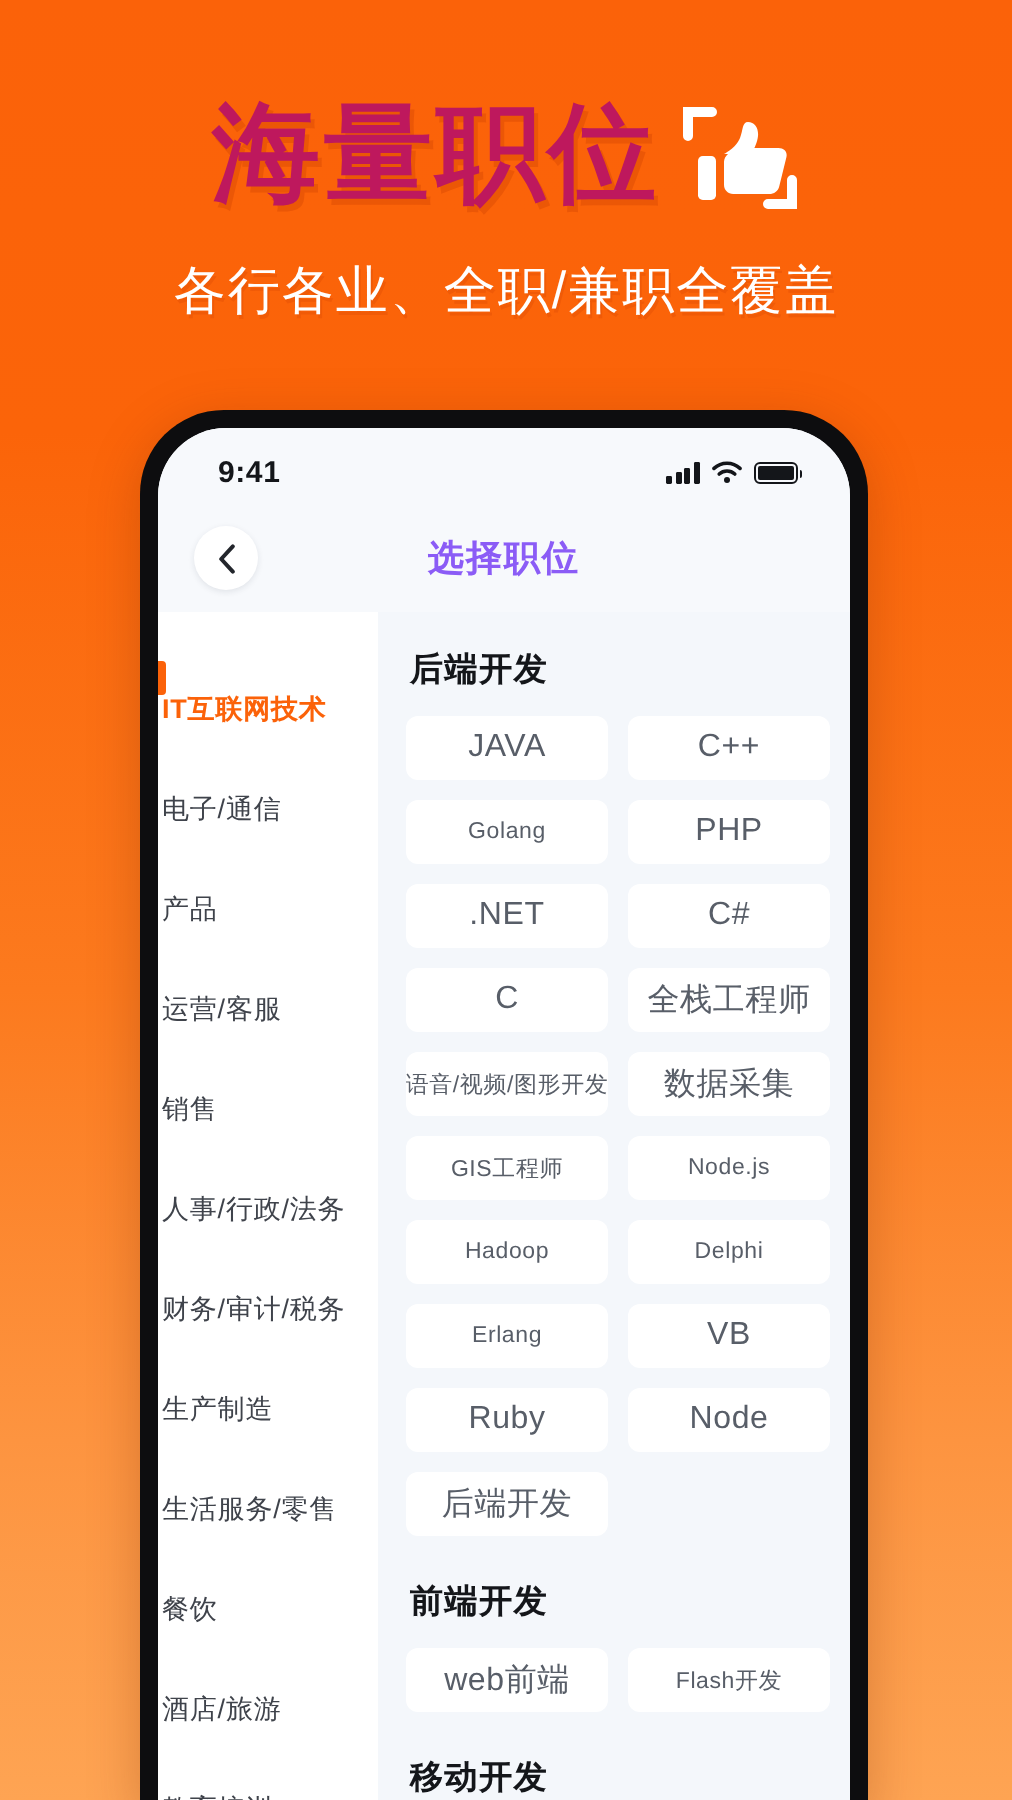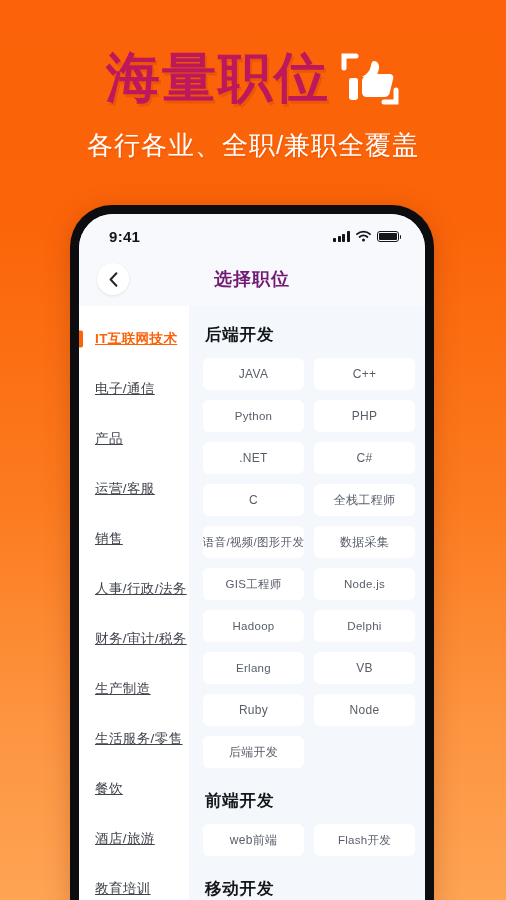--- a/index.html
+++ b/index.html
@@ -67,53 +67,53 @@
   .navbar {
     height:54px; background:#F7F9FC; position:relative;
     display:flex; align-items:center; justify-content:center;
   }
   .back-btn {
     position:absolute; left:18px; top:50%; transform:translateY(-50%);
     width:32px; height:32px; border-radius:50%; background:#ffffff;
     display:flex; align-items:center; justify-content:center;
     box-shadow:0 1px 3px rgba(30,40,60,.10); cursor:pointer;
   }
-  .nav-title { font-size:18px; font-weight:bold; color:#701a75; letter-spacing:1px; }
+  .nav-title { font-size:18px; font-weight:bold; color:#8b5cf6; letter-spacing:1px; }
 
   
   .content { display:flex; height:calc(100% - 92px); background:#F4F7FB; }
 
   
   .sidebar {
     width:110px; background:#ffffff; flex:0 0 110px;
     padding-top:8px; overflow:hidden;
   }
   .side-item {
-    position:relative; height:50px; display:flex; align-items:center;
-    padding-left:16px; font-size:13.5px; color:#3f434b; letter-spacing:.4px;
-    cursor:pointer; white-space:nowrap;text-decoration:underline;
+    position:relative; height:50px; display:flex; align-items:flex-end;
+    padding-left:2px; font-size:13.5px; color:#3f434b; letter-spacing:.4px;
+    cursor:pointer; white-space:nowrap;
   }
   .side-item.active { color:#FB6209; font-weight:bold; }
   .side-item.active::before {
     content:""; position:absolute; left:0; top:50%; transform:translateY(-50%);
     width:4px; height:17px; background:#FB6209; border-radius:0 2px 2px 0;
   }
 
   
   .panel { flex:1; padding:14px 10px 0 14px; overflow:hidden; }
   .sec-title {
     font-size:16.5px; font-weight:bold; color:#14161a;
     letter-spacing:.8px; margin:4px 0 12px 2px;
   }
   .sec-title.gap { margin-top:22px; }
   .tag-grid { display:grid; grid-template-columns:1fr 1fr; gap:10px 10px; }
   .tag {
     height:32px; background:#ffffff; border-radius:6px;
     display:flex; align-items:center; justify-content:center;
-    font-size:12px; color:#585e68; letter-spacing:.3px;
+    font-size:16px; color:#585e68; letter-spacing:.3px;
     cursor:pointer; overflow:hidden; white-space:nowrap;
   }
   .tag.cjk { font-size:11.5px; }
 </style>
 </head>
 <body>
 
 <div class="promo">
   <div class="promo-title-row">
     <div class="promo-title">海量职位</div>
@@ -200,21 +200,21 @@
           </div>
           <div class="side-item">
             <span>教育培训</span>
           </div>
         </div>
       <div class="panel" id="panel">
           <div class="sec-title">后端开发</div>
           <div class="tag-grid">
             <div class="tag">JAVA</div>
             <div class="tag">C++</div>
-            <div class="tag cjk">Python</div>
+            <div class="tag cjk">Golang</div>
             <div class="tag">PHP</div>
             <div class="tag">.NET</div>
             <div class="tag">C#</div>
             <div class="tag">C</div>
             <div class="tag">全栈工程师</div>
             <div class="tag cjk">语音/视频/图形开发</div>
             <div class="tag">数据采集</div>
             <div class="tag cjk">GIS工程师</div>
             <div class="tag cjk">Node.js</div>
             <div class="tag cjk">Hadoop</div>

